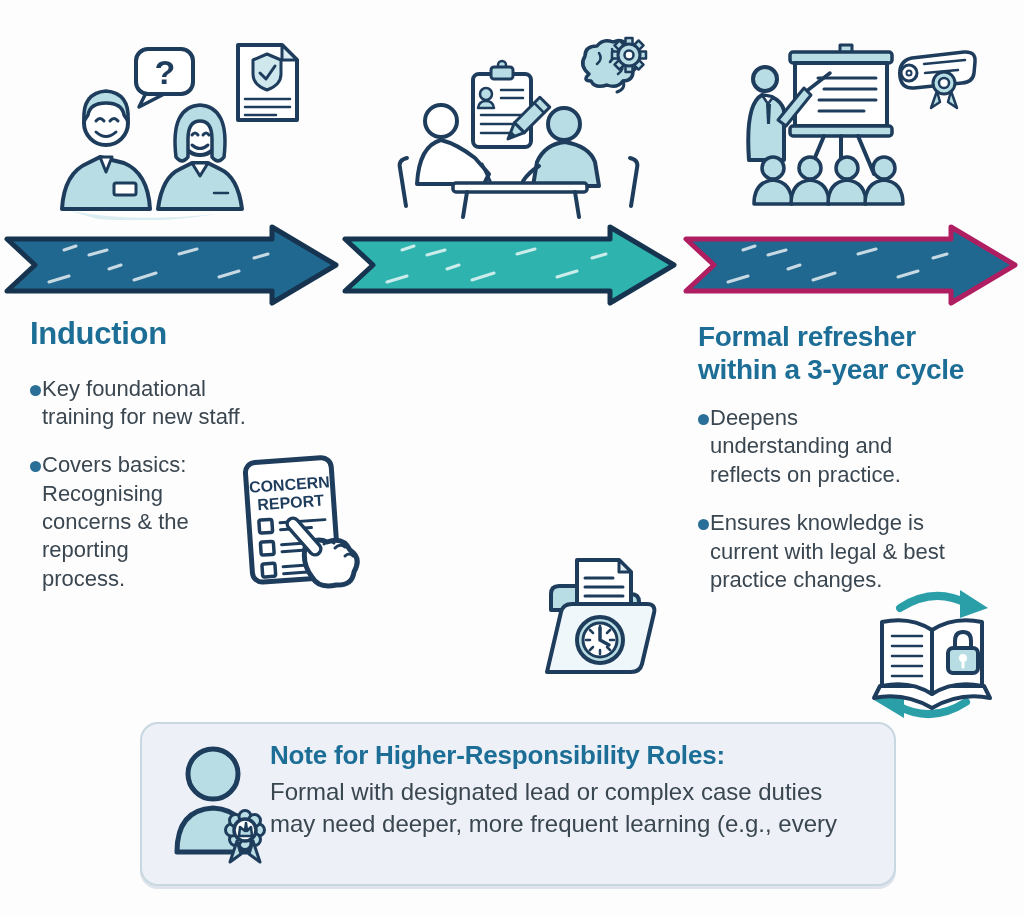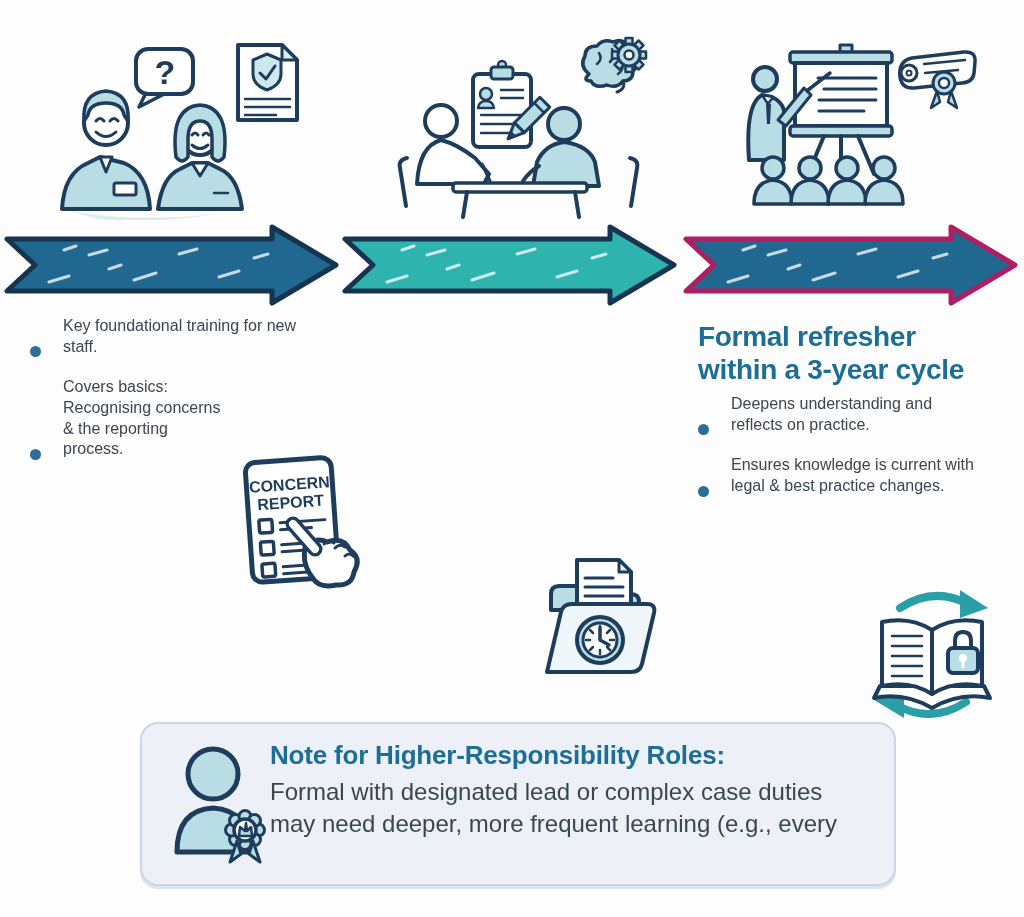--- a/index.html
+++ b/index.html
@@ -24,23 +24,23 @@
   #ill-training{left:728px; top:32px; width:280px; height:188px;}
   .arrow{top:222px; width:335px; height:86px;}
   #arrow-1{left:4px;} #arrow-2{left:342px;} #arrow-3{left:683px;}
   .stage-text{position:absolute;}
   #col-1{left:30px; top:316px; width:330px;}
   #col-2{left:370px; top:320px; width:315px;}
   #col-3{left:698px; top:320px; width:326px;}
   .stage-title{font-weight:700; letter-spacing:-0.3px; line-height:1.18; margin-bottom:22px;}
   #col-1 .stage-title{font-size:31px; color:var(--heading_blue);}
   #col-2 .stage-title{font-size:28px; color:var(--heading_teal); width:265px; margin-bottom:18px;}
-  #col-3 .stage-title{font-size:28px; color:var(--heading_blue); width:292px; margin-bottom:8px;}
+  #col-3 .stage-title{font-size:28px; color:var(--heading_blue); width:292px; margin-bottom:18px;}
   ul{list-style:none;}
-  li{display:flex; gap:22px; margin-bottom:20px; font-size:16px; line-height:1.29; color:var(--body_text);align-items:flex-end;}
+  li{display:flex; gap:1px; margin-bottom:20px; font-size:22px; line-height:1.29; color:var(--body_text);}
   .dot{flex:0 0 auto; width:11px; height:11px; border-radius:50%; margin-top:10px;}
   .dot-blue{background:var(--bullet_blue);} .dot-teal{background:var(--bullet_teal);}
   .w240{width:240px;} .w165{width:165px;} .w245{width:245px;} .w210{width:210px;} .w215{width:215px;} .w255{width:255px;}
   #icon-concern{left:229px; top:452px; width:132px; height:142px;}
   #icon-folder{left:537px; top:548px; width:126px; height:132px;}
   #icon-book{left:856px; top:584px; width:152px; height:140px;}
   .note{position:absolute; left:140px; top:722px; width:756px; height:164px;
         background:var(--note_bg); border:2px solid var(--note_border); border-radius:18px;
         box-shadow:0 3px 0 rgba(160,180,200,.35);}
   #icon-note-person{position:absolute; left:25px; top:14px; width:108px; height:132px;}
@@ -187,20 +187,21 @@
   <svg id="arrow-2" class="arrow" viewBox="0 0 335 86">
     <polygon points="3,17 268,17 268,5 332,43 268,81 268,69 3,69 31,43" fill="var(--arrow_teal)" stroke="var(--arrow_outline_navy)" stroke-width="5"></polygon>
     <path d="M45 60 l20 -6 M85 33 l18 -5 M130 58 l22 -7 M175 32 l18 -5 M215 55 l20 -6 M250 36 l14 -4 M105 47 l12 -4 M60 28 l12 -4" stroke="#fff" stroke-width="3" opacity=".75" fill="none"></path>
   </svg>
   <svg id="arrow-3" class="arrow" viewBox="0 0 335 86">
     <polygon points="3,17 268,17 268,5 332,43 268,81 268,69 3,69 31,43" fill="var(--arrow_blue)" stroke="var(--arrow_outline_magenta)" stroke-width="5"></polygon>
     <path d="M45 60 l20 -6 M85 33 l18 -5 M130 58 l22 -7 M175 32 l18 -5 M215 55 l20 -6 M250 36 l14 -4 M105 47 l12 -4 M60 28 l12 -4" stroke="#fff" stroke-width="3" opacity=".75" fill="none"></path>
   </svg>
 
   <section class="stage-text" id="col-1">
+    <h2 class="stage-title">Induction</h2>
     <ul>
       <li>
         <span class="dot dot-blue"></span>
         <span class="w240">Key foundational training for new staff.</span>
       </li>
       <li>
         <span class="dot dot-blue"></span>
         <span class="w165">Covers basics: Recognising concerns &amp; the reporting process.</span>
       </li>
     </ul>

